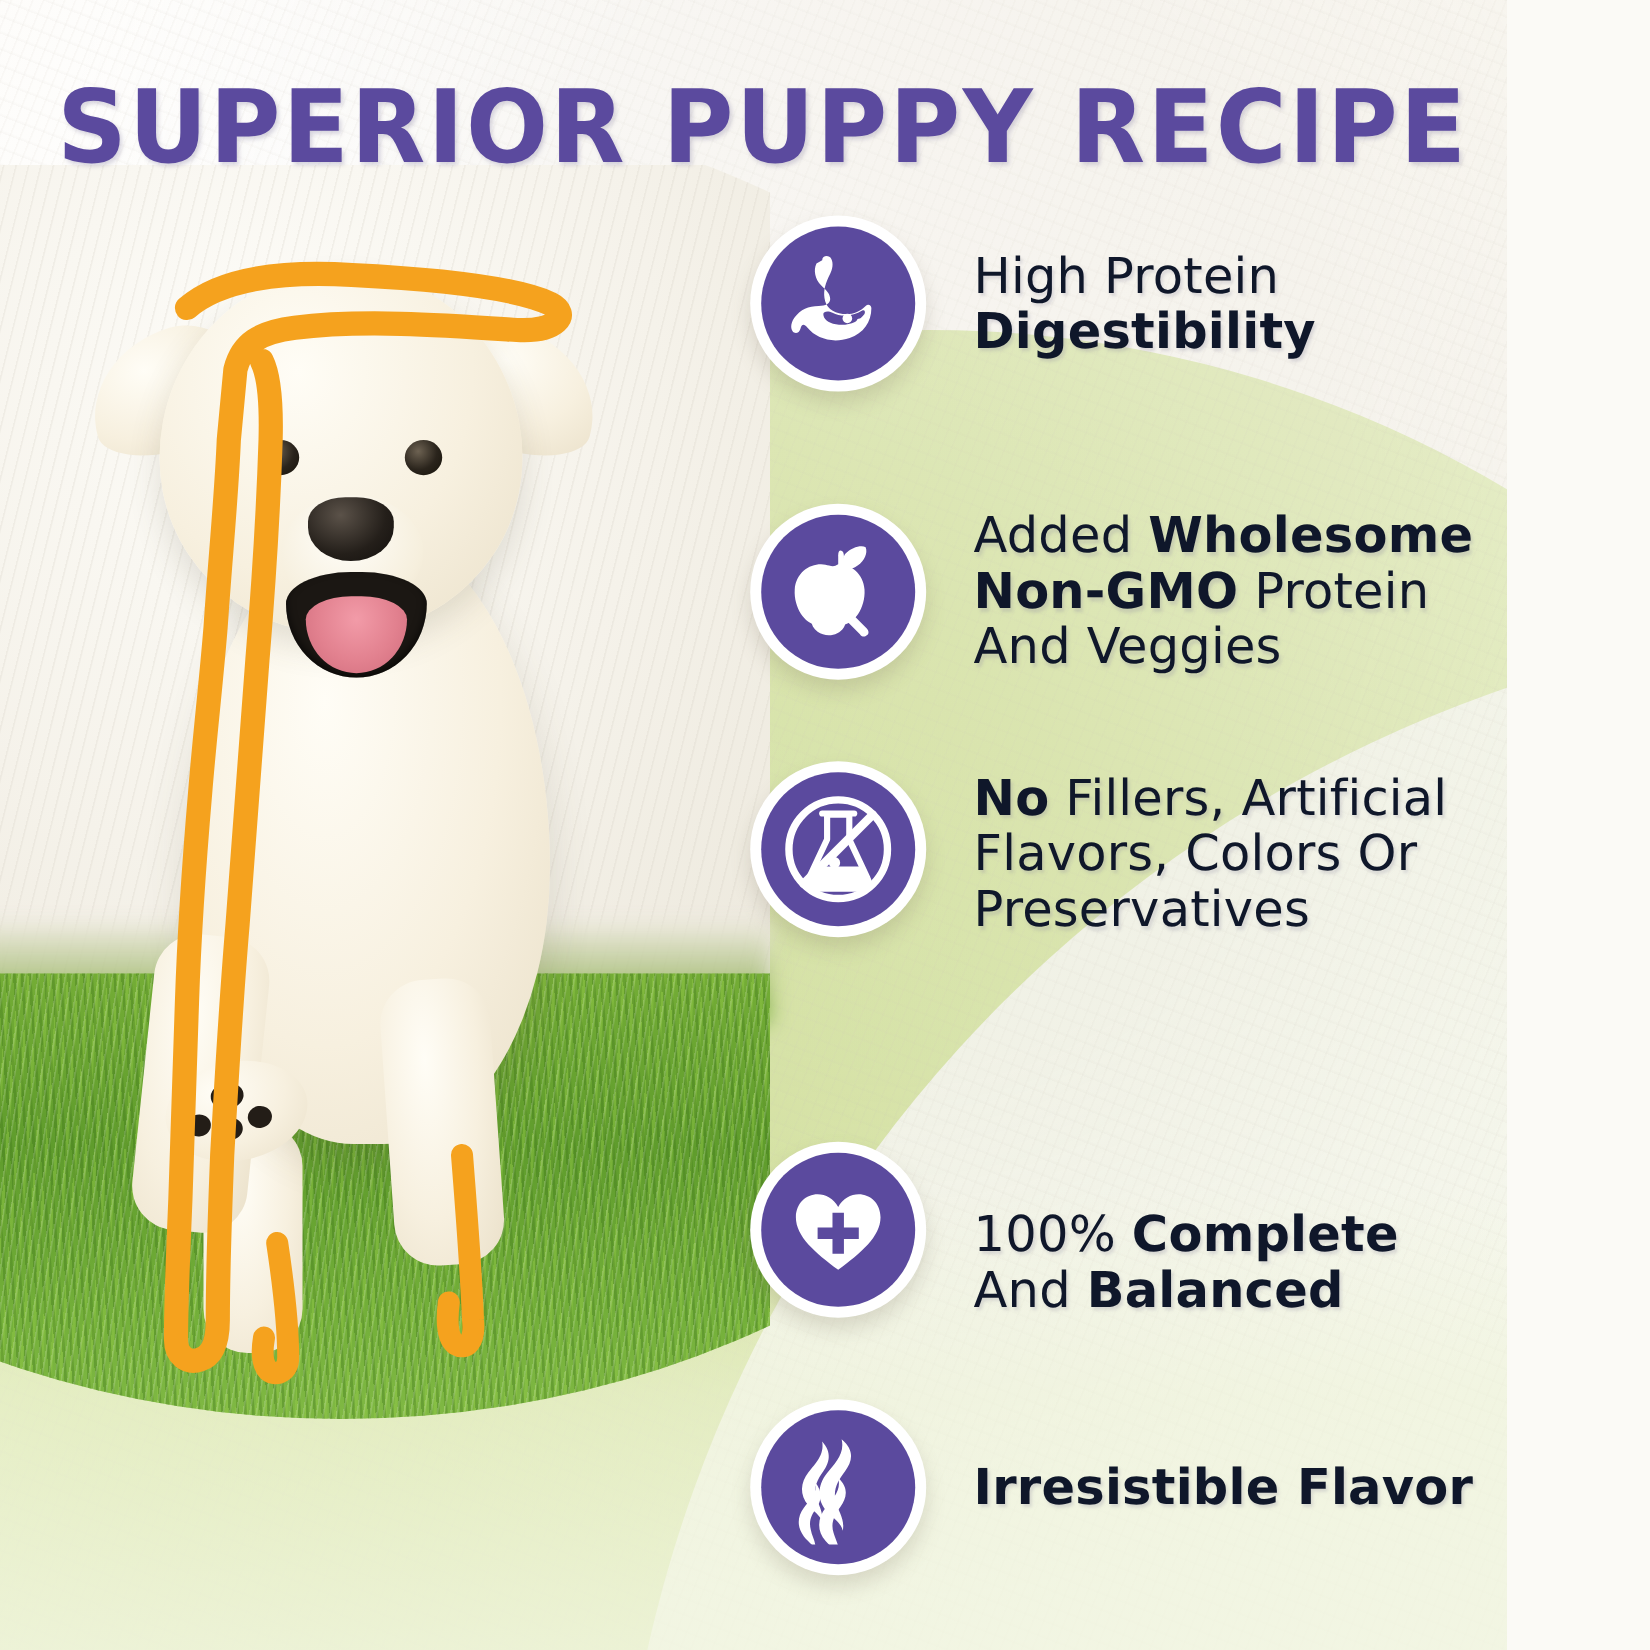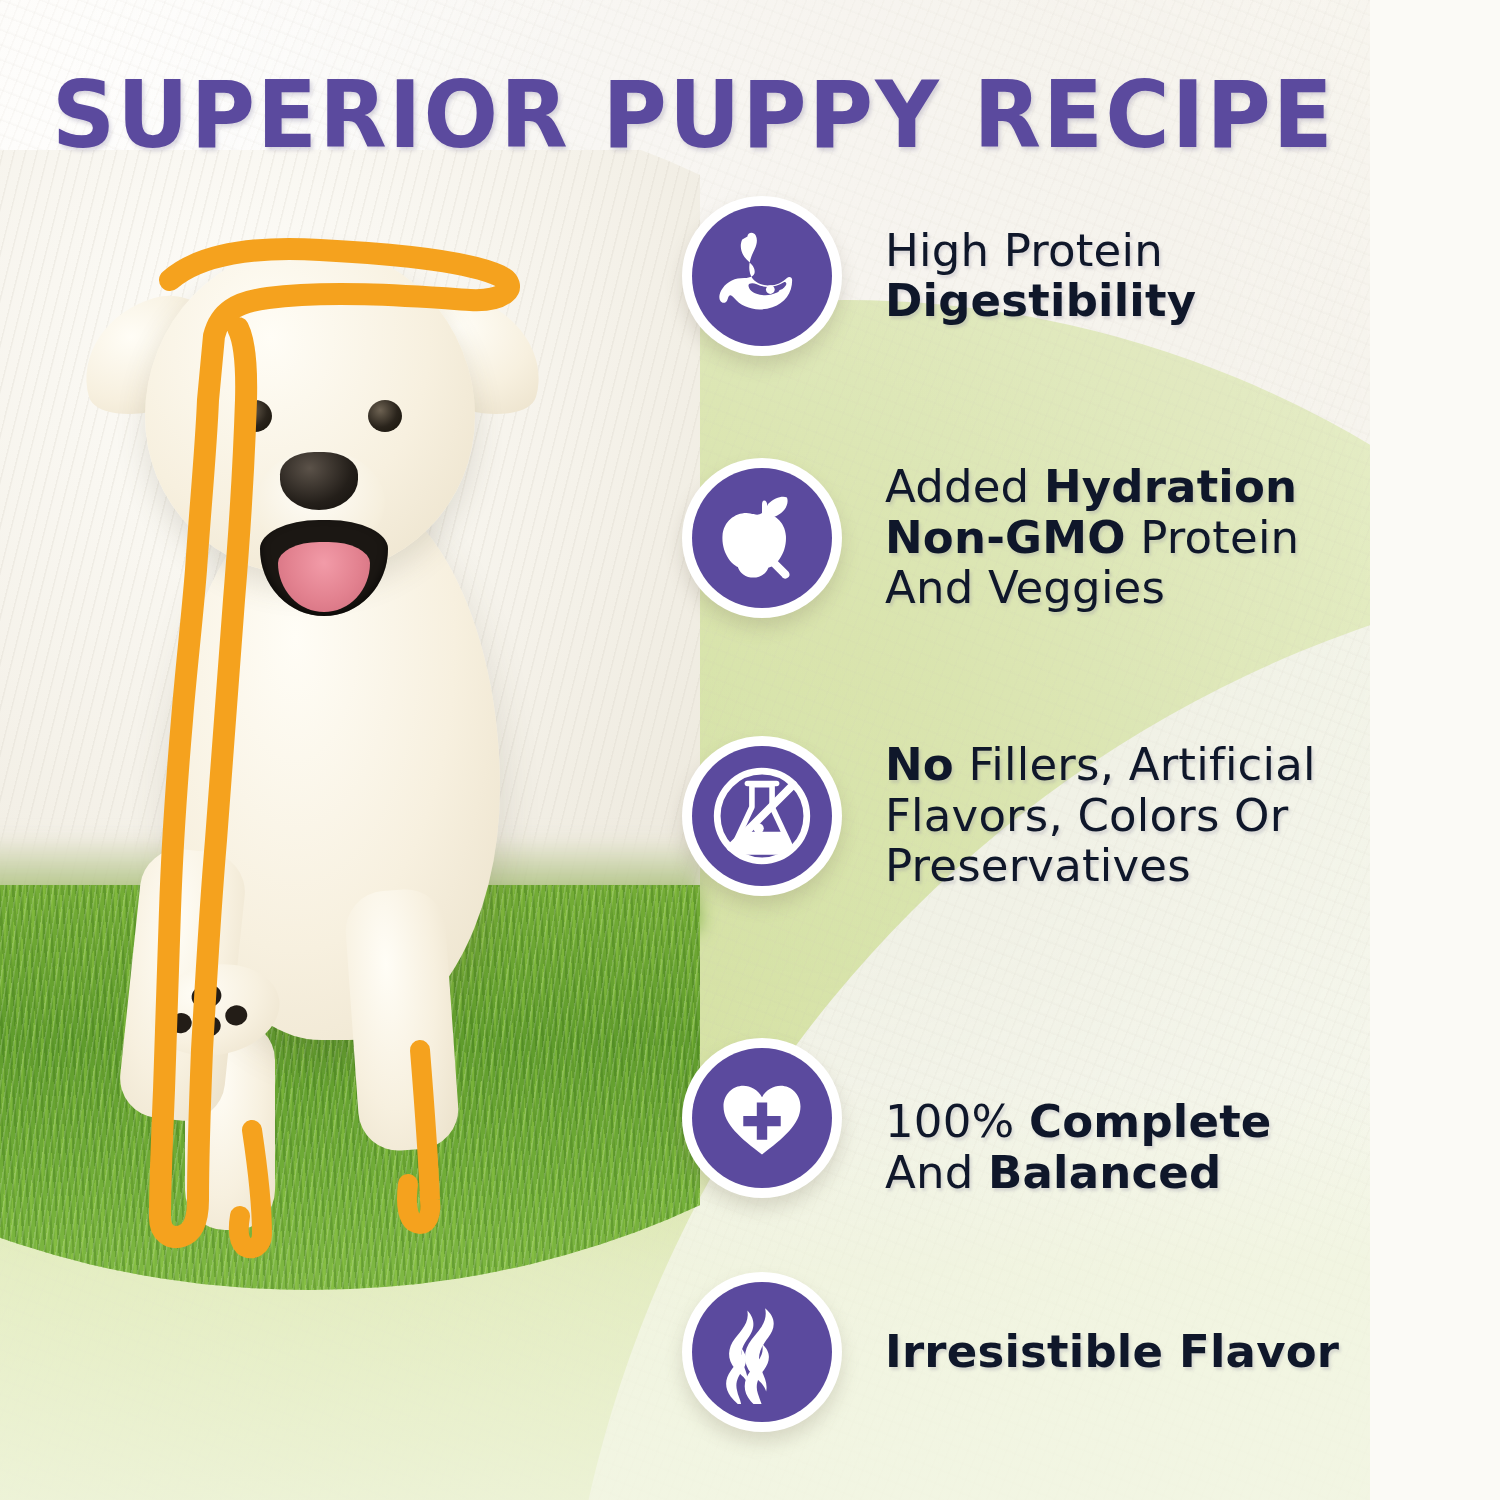--- a/index.html
+++ b/index.html
@@ -93,21 +93,21 @@
     font-weight:700;font-size:92px;letter-spacing:2px;color:#5b4a9e;
     line-height:1;white-space:nowrap;
     transform:scaleX(1.06);transform-origin:left center;
     text-shadow:2px 3px 4px rgba(120,110,150,.28);}
 
   
   .features{position:absolute;left:682px;top:196px;width:790px;}
   .feature{position:relative;display:flex;align-items:center;height:auto;}
   .f1{position:absolute;left:0;  top:0;   }
   .f2{position:absolute;left:0;  top:262px;}
-  .f3{position:absolute;left:0;  top:540px;}
+  .f3{position:absolute;left:0;  top:496px;align-items:flex-end;}
   .f4{position:absolute;left:0;  top:842px;align-items:flex-end;}
   .f5{position:absolute;left:0;  top:1076px;}
 
   .badge{position:relative;flex:0 0 auto;width:160px;height:160px;border-radius:50%;
     background:#ffffff;display:flex;align-items:center;justify-content:center;
     box-shadow:0 10px 18px rgba(110,100,80,.20);}
   .badge-inner{width:140px;height:140px;border-radius:50%;background:#5b4a9e;
     display:flex;align-items:center;justify-content:center;}
   .badge-inner svg{display:block;}
 
@@ -210,21 +210,21 @@
                      -2 1-4 2-7 2 -10-1-20-15-19-31 1-14 12-22 23-22 3 0 5 1 7 1 3 1 5 1 8-1z"></path>
             <path fill="#ffffff" d="M40 57 c4-2 9-1 13 3 l22 22 c2 2 2 5 0 6 -2 2-5 1-6-1 L47 65
                      c-3-3-7-4-10-3 -3 1-3-4 3-5 z"></path>
             <path fill="#ffffff" d="M36 58 c7-2 14 1 18 6 4 5 4 12 1 17 -5 8-16 9-23 4 -7-5-8-16-2-23 1-2 3-3 6-4 z"></path>
             <path fill="#ffffff" d="M34 54 c-5-4-11-7-17-8 -2 0-2-3 1-3 5 0 11 2 16 6 1-4 0-9-2-13 -1-2 2-4 3-2 3 4 5 9 5 14
                      3-3 7-5 12-6 3 0 3 3 1 4 -5 1-9 4-12 8 z"></path>
           </svg>
         </div>
       </div>
       <div class="ftext">
-          <span class="ln"><span>Added </span><b>Hydration</b></span>
+          <span class="ln"><span>Added </span><b>Wholesome</b></span>
           <span class="ln"><b>Non-GMO</b><span> Protein</span></span>
           <span class="ln"><span>And Veggies</span></span>
         </div>
     </div>
 
     <div class="feature f3">
       <div class="badge">
         <div class="badge-inner">
           <svg width="112" height="112" viewBox="0 0 100 100">
             <circle cx="50" cy="50" r="40" fill="none" stroke="#ffffff" stroke-width="6"></circle>

